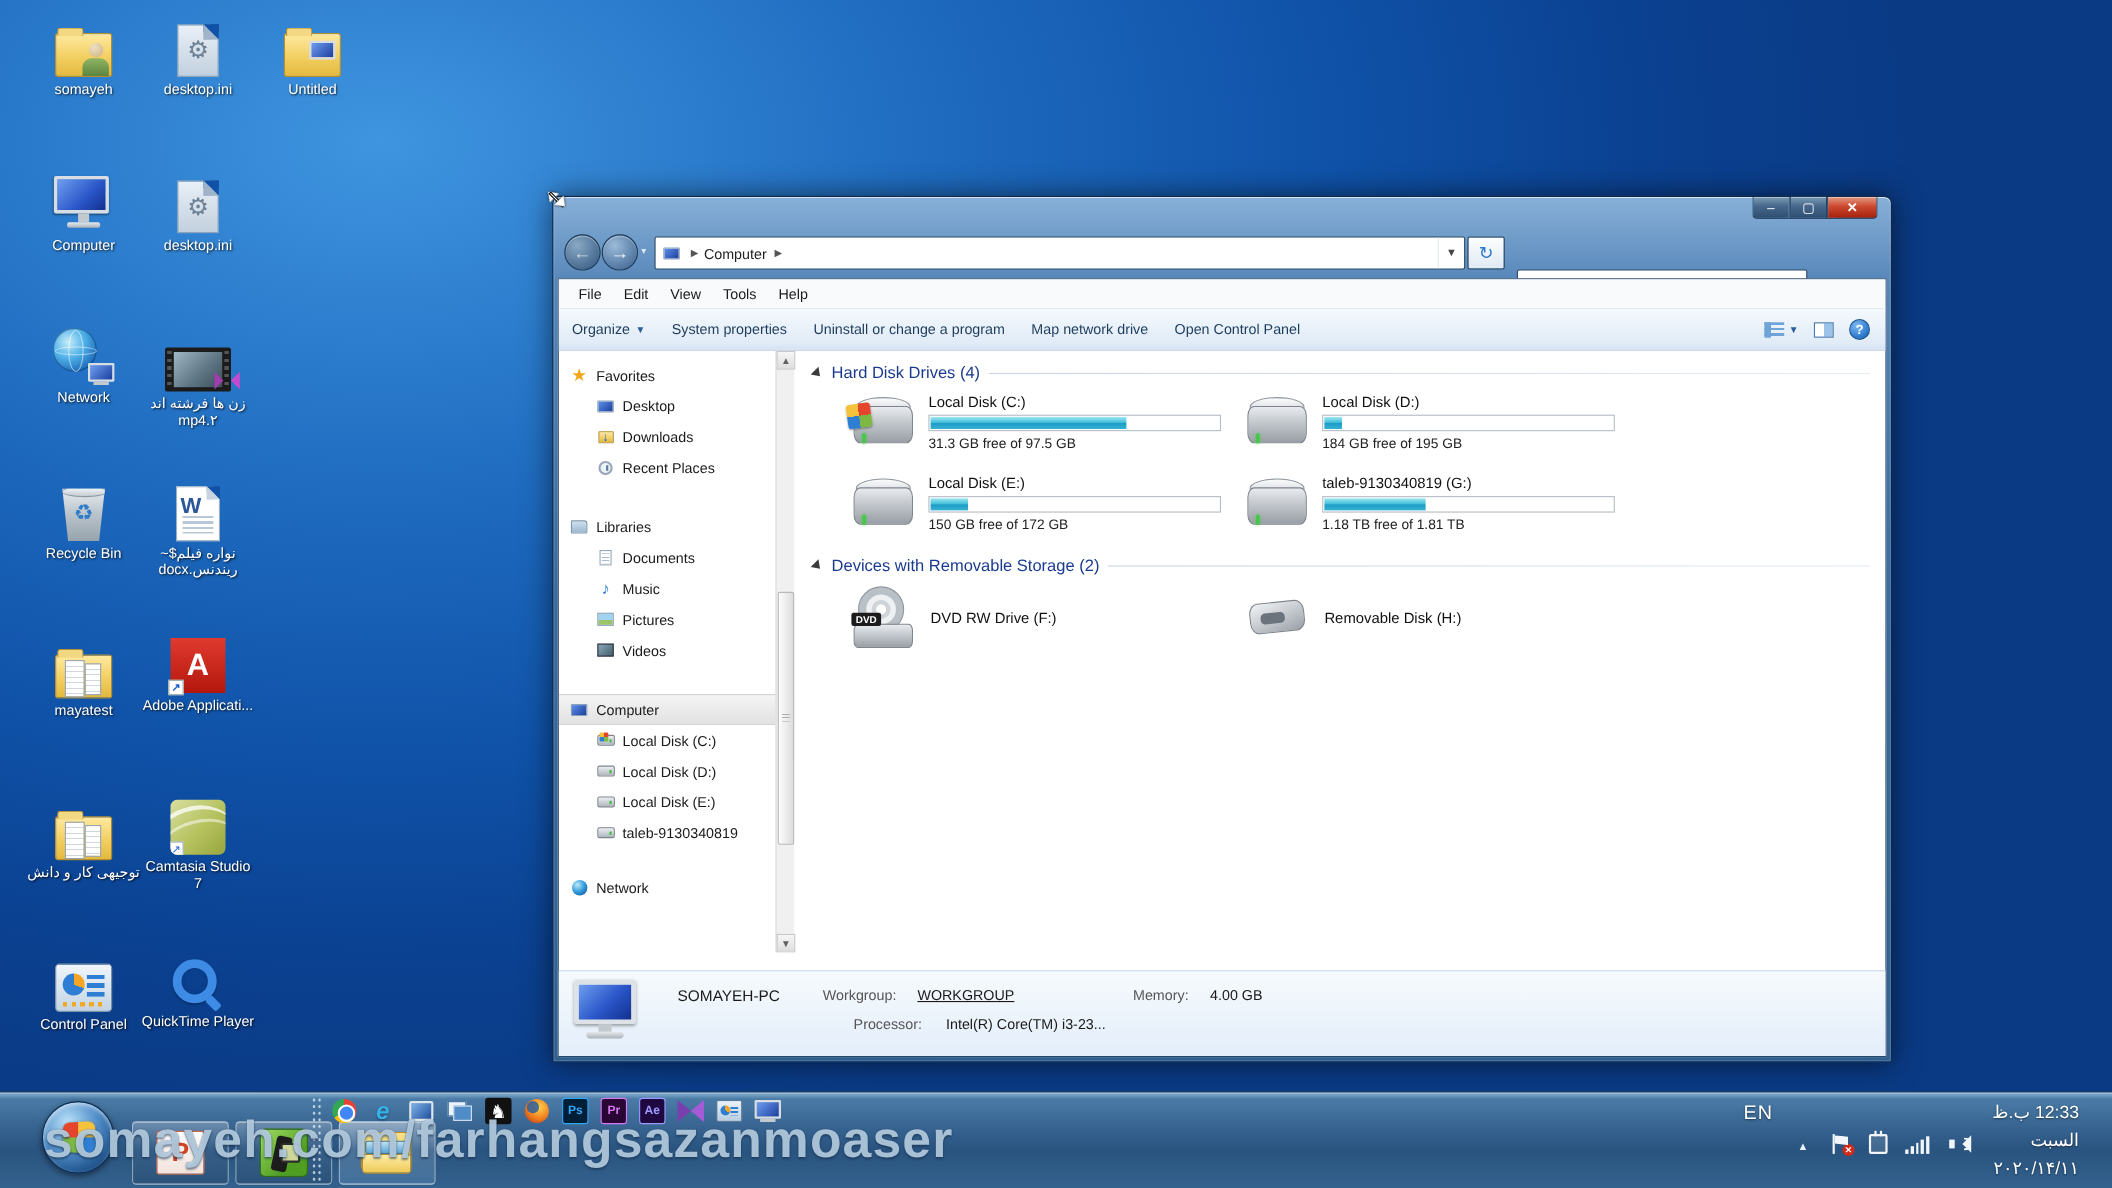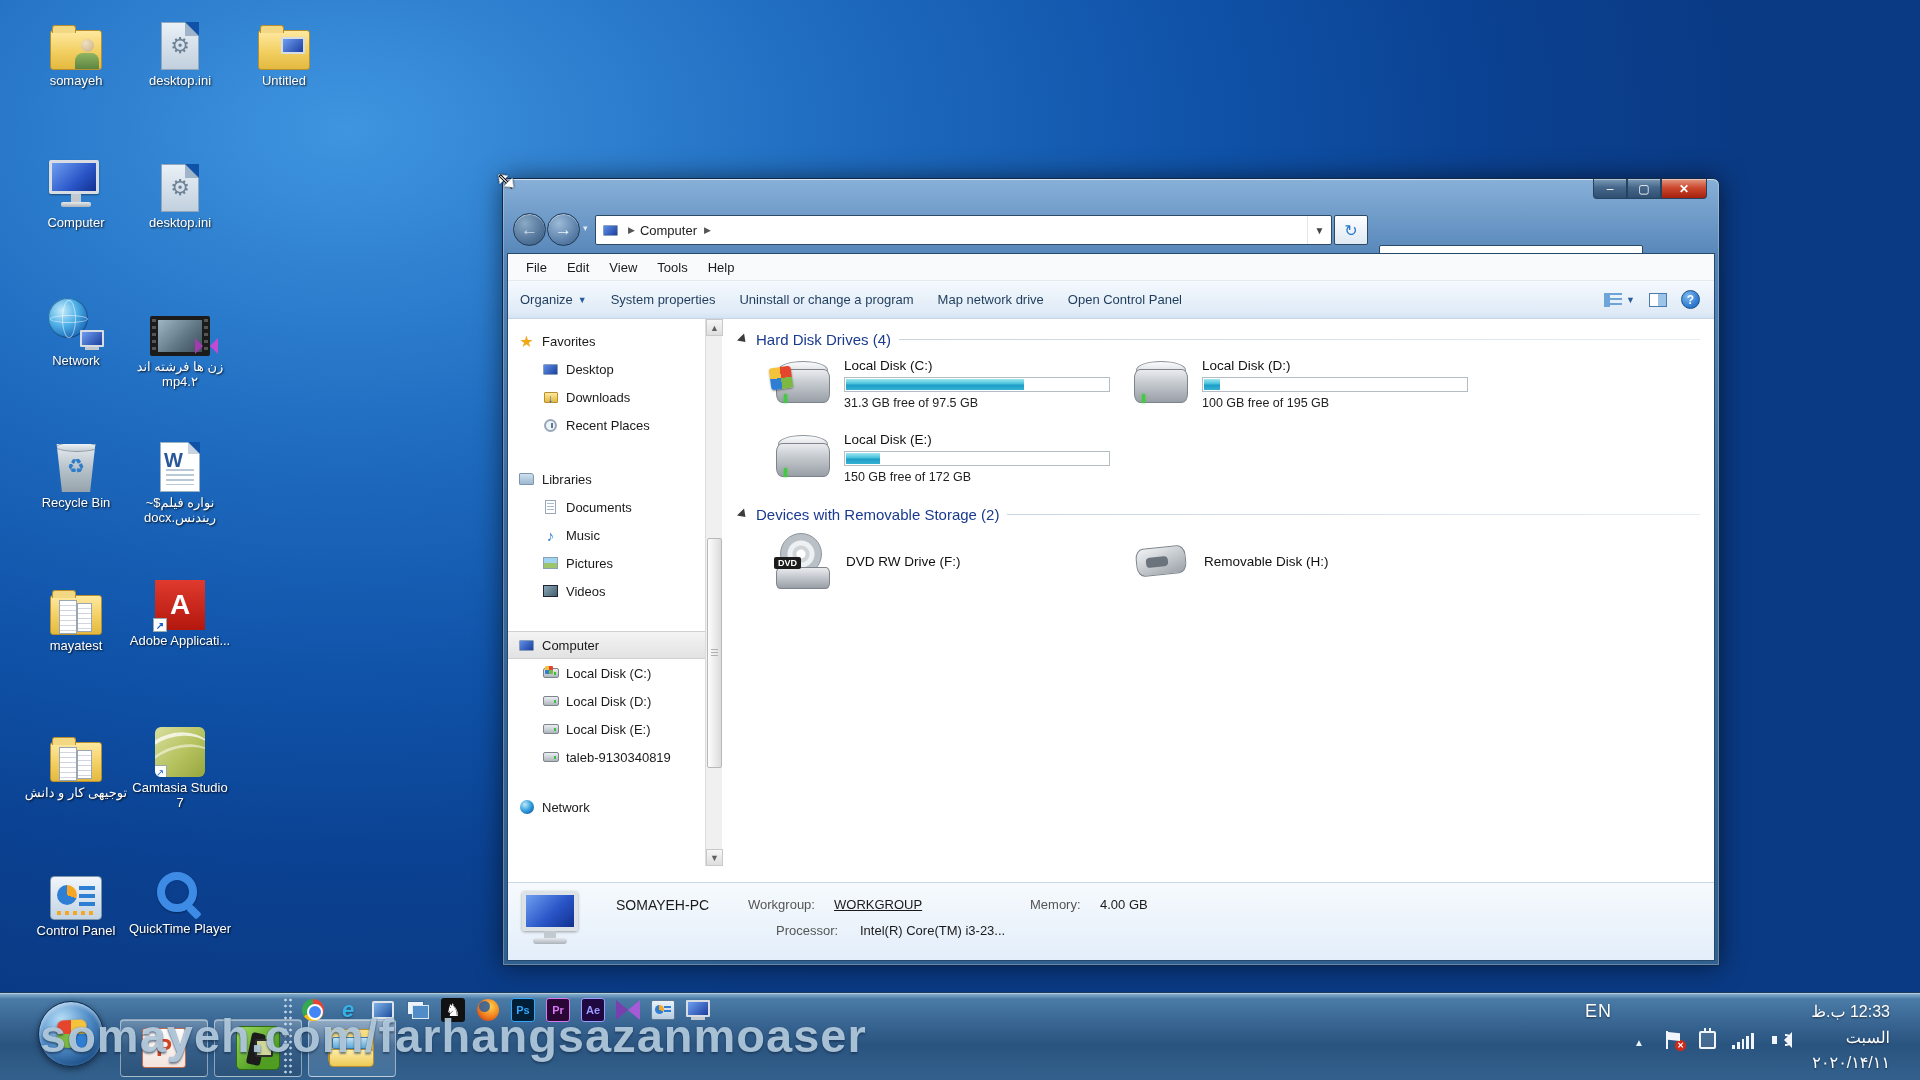--- a/index.html
+++ b/index.html
@@ -570,37 +570,51 @@
               <div class="hdd">
                   <div class="top"></div>
                   <div class="bodyd"></div>
                   <div class="led"></div>
                 </div>
               <div class="dinfo">
                 <div class="dname">Local Disk (D:)</div>
                 <div class="dbar">
                     <div class="dfill" style="width: 6%;"></div>
                   </div>
-                <div class="dfree">100 GB free of 195 GB</div>
+                <div class="dfree">184 GB free of 195 GB</div>
               </div>
             </div>
           </div>
           <div class="drive-row">
             <div class="drive">
               <div class="hdd">
                   <div class="top"></div>
                   <div class="bodyd"></div>
                   <div class="led"></div>
                 </div>
               <div class="dinfo">
                 <div class="dname">Local Disk (E:)</div>
                 <div class="dbar">
                     <div class="dfill" style="width: 13%;"></div>
                   </div>
                 <div class="dfree">150 GB free of 172 GB</div>
+              </div>
+            </div>
+            <div class="drive">
+              <div class="hdd">
+                  <div class="top"></div>
+                  <div class="bodyd"></div>
+                  <div class="led"></div>
+                </div>
+              <div class="dinfo">
+                <div class="dname">taleb-9130340819 (G:)</div>
+                <div class="dbar">
+                    <div class="dfill" style="width: 35%;"></div>
+                  </div>
+                <div class="dfree">1.18 TB free of 1.81 TB</div>
               </div>
             </div>
           </div>
 
           <div class="sect">
             <span class="tri"></span>
             <span>Devices with Removable Storage (2)</span>
             <span class="rule"></span>
           </div>
           <div class="dev-row">

